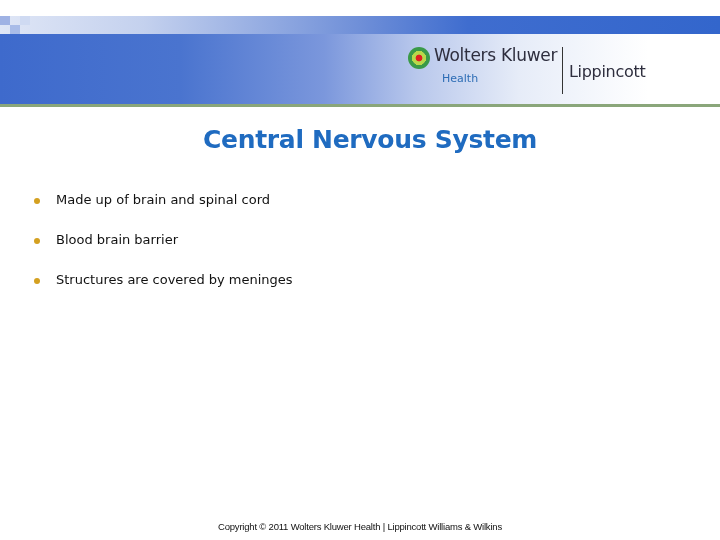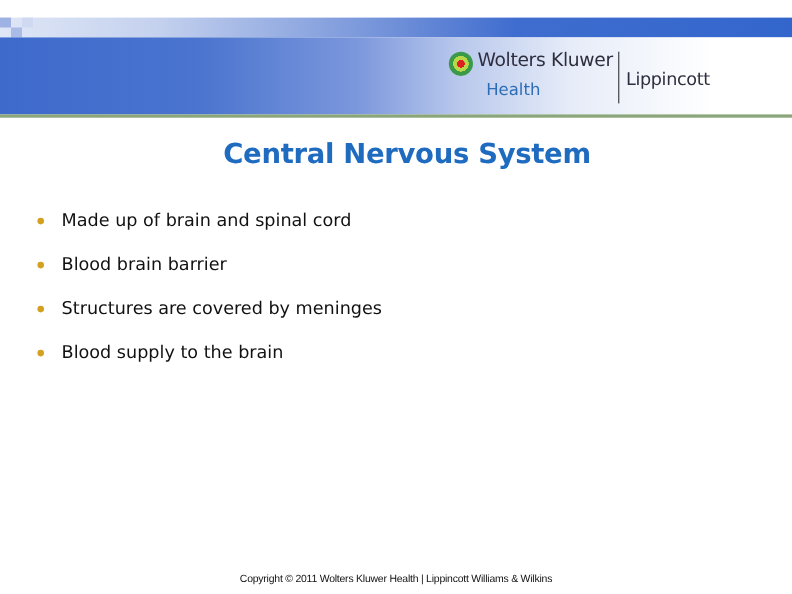--- a/index.html
+++ b/index.html
@@ -8,26 +8,26 @@
   .band-top { position: absolute; left: 0; top: 0; width: 720px; height: 18px;
     background: linear-gradient(to right, #dfe6f6 0%, #c4d1ee 20%, #6f8fd8 50%, #3f6dcf 65%, #3366cc 100%); }
   .corner-sq { position: absolute; width: 10px; height: 9px; }
   .band-main { position: absolute; left: 0; top: 18px; width: 720px; height: 70px;
     background: linear-gradient(to right, #3e6acc 0%, #4a74cf 25%, #7b97dc 45%, #b9c8ec 58%, #e6ecf8 72%, #ffffff 90%, #ffffff 100%); }
   .green-line { position: absolute; left: 0; top: 88px; width: 720px; height: 3px; background: #8aa67a; }
   .logo { position: absolute; left: 408px; top: 29px; height: 50px; }
   .logo-icon { position: absolute; left: 0; top: 2px; width: 22px; height: 22px; border-radius: 50%;
     background: radial-gradient(circle, #e02020 0 22%, #b8d84a 23% 45%, #3a9a48 46% 100%); }
   .wk-name { position: absolute; left: 26px; top: 0px; font-family: "DejaVu Sans", sans-serif; font-size: 17px; color: #2e2e3e; white-space: nowrap; letter-spacing: -0.3px; }
-  .wk-sub { position: absolute; left: 34px; top: 27px; font-size: 15px; color: #2d6db5; white-space: nowrap; }
+  .wk-sub { position: absolute; left: 34px; top: 27px; font-size: 11px; color: #2d6db5; white-space: nowrap; }
   .logo-divider { position: absolute; left: 154px; top: 2px; width: 1px; height: 47px; background: #333; }
   .lww { position: absolute; left: 161px; top: 17px; font-size: 16px; line-height: 19px; color: #2e2e3e; white-space: nowrap; letter-spacing: -0.3px; }
   .title { position: absolute; left: 0; top: 125px; width: 740px; text-align: center; font-family: "DejaVu Sans", sans-serif; font-weight: bold; font-size: 25px; color: #1f6bc0; letter-spacing: -0.3px; }
   .bullets { position: absolute; left: 33px; top: 186px; margin: 0; padding: 0; list-style: none; }
-  .bullet-item { position: relative; height: 40px; font-size: 16px; color: #111; padding-left: 23px; line-height: 28px; white-space: nowrap; }
+  .bullet-item { position: relative; height: 40px; font-size: 13px; color: #111; padding-left: 23px; line-height: 28px; white-space: nowrap; }
   .bullet-dot { position: absolute; left: 1px; top: 12px; width: 6px; height: 6px; border-radius: 50%; background: #d4a020; }
   .footer { position: absolute; left: 0; top: 521px; width: 720px; text-align: center; font-family: "Liberation Sans", sans-serif; font-size: 9.5px; color: #111; letter-spacing: -0.2px; }
 </style>
 </head>
 <body>
 
 <div class="header">
   <div class="band-top"></div>
   <div class="corner-sq" style="left:0;top:0;background:#9fb2e4;"></div>
   <div class="corner-sq" style="left:10px;top:9px;background:#a9bce8;"></div>
@@ -54,19 +54,15 @@
     <span>Made up of brain and spinal cord</span>
   </li>
   <li class="bullet-item">
     <span class="bullet-dot"></span>
     <span>Blood brain barrier</span>
   </li>
   <li class="bullet-item">
     <span class="bullet-dot"></span>
     <span>Structures are covered by meninges</span>
   </li>
-  <li class="bullet-item">
-    <span class="bullet-dot"></span>
-    <span>Blood supply to the brain</span>
-  </li>
 </ul>
 
 <div class="footer">Copyright © 2011 Wolters Kluwer Health | Lippincott Williams &amp; Wilkins</div>
 
 </body></html>

